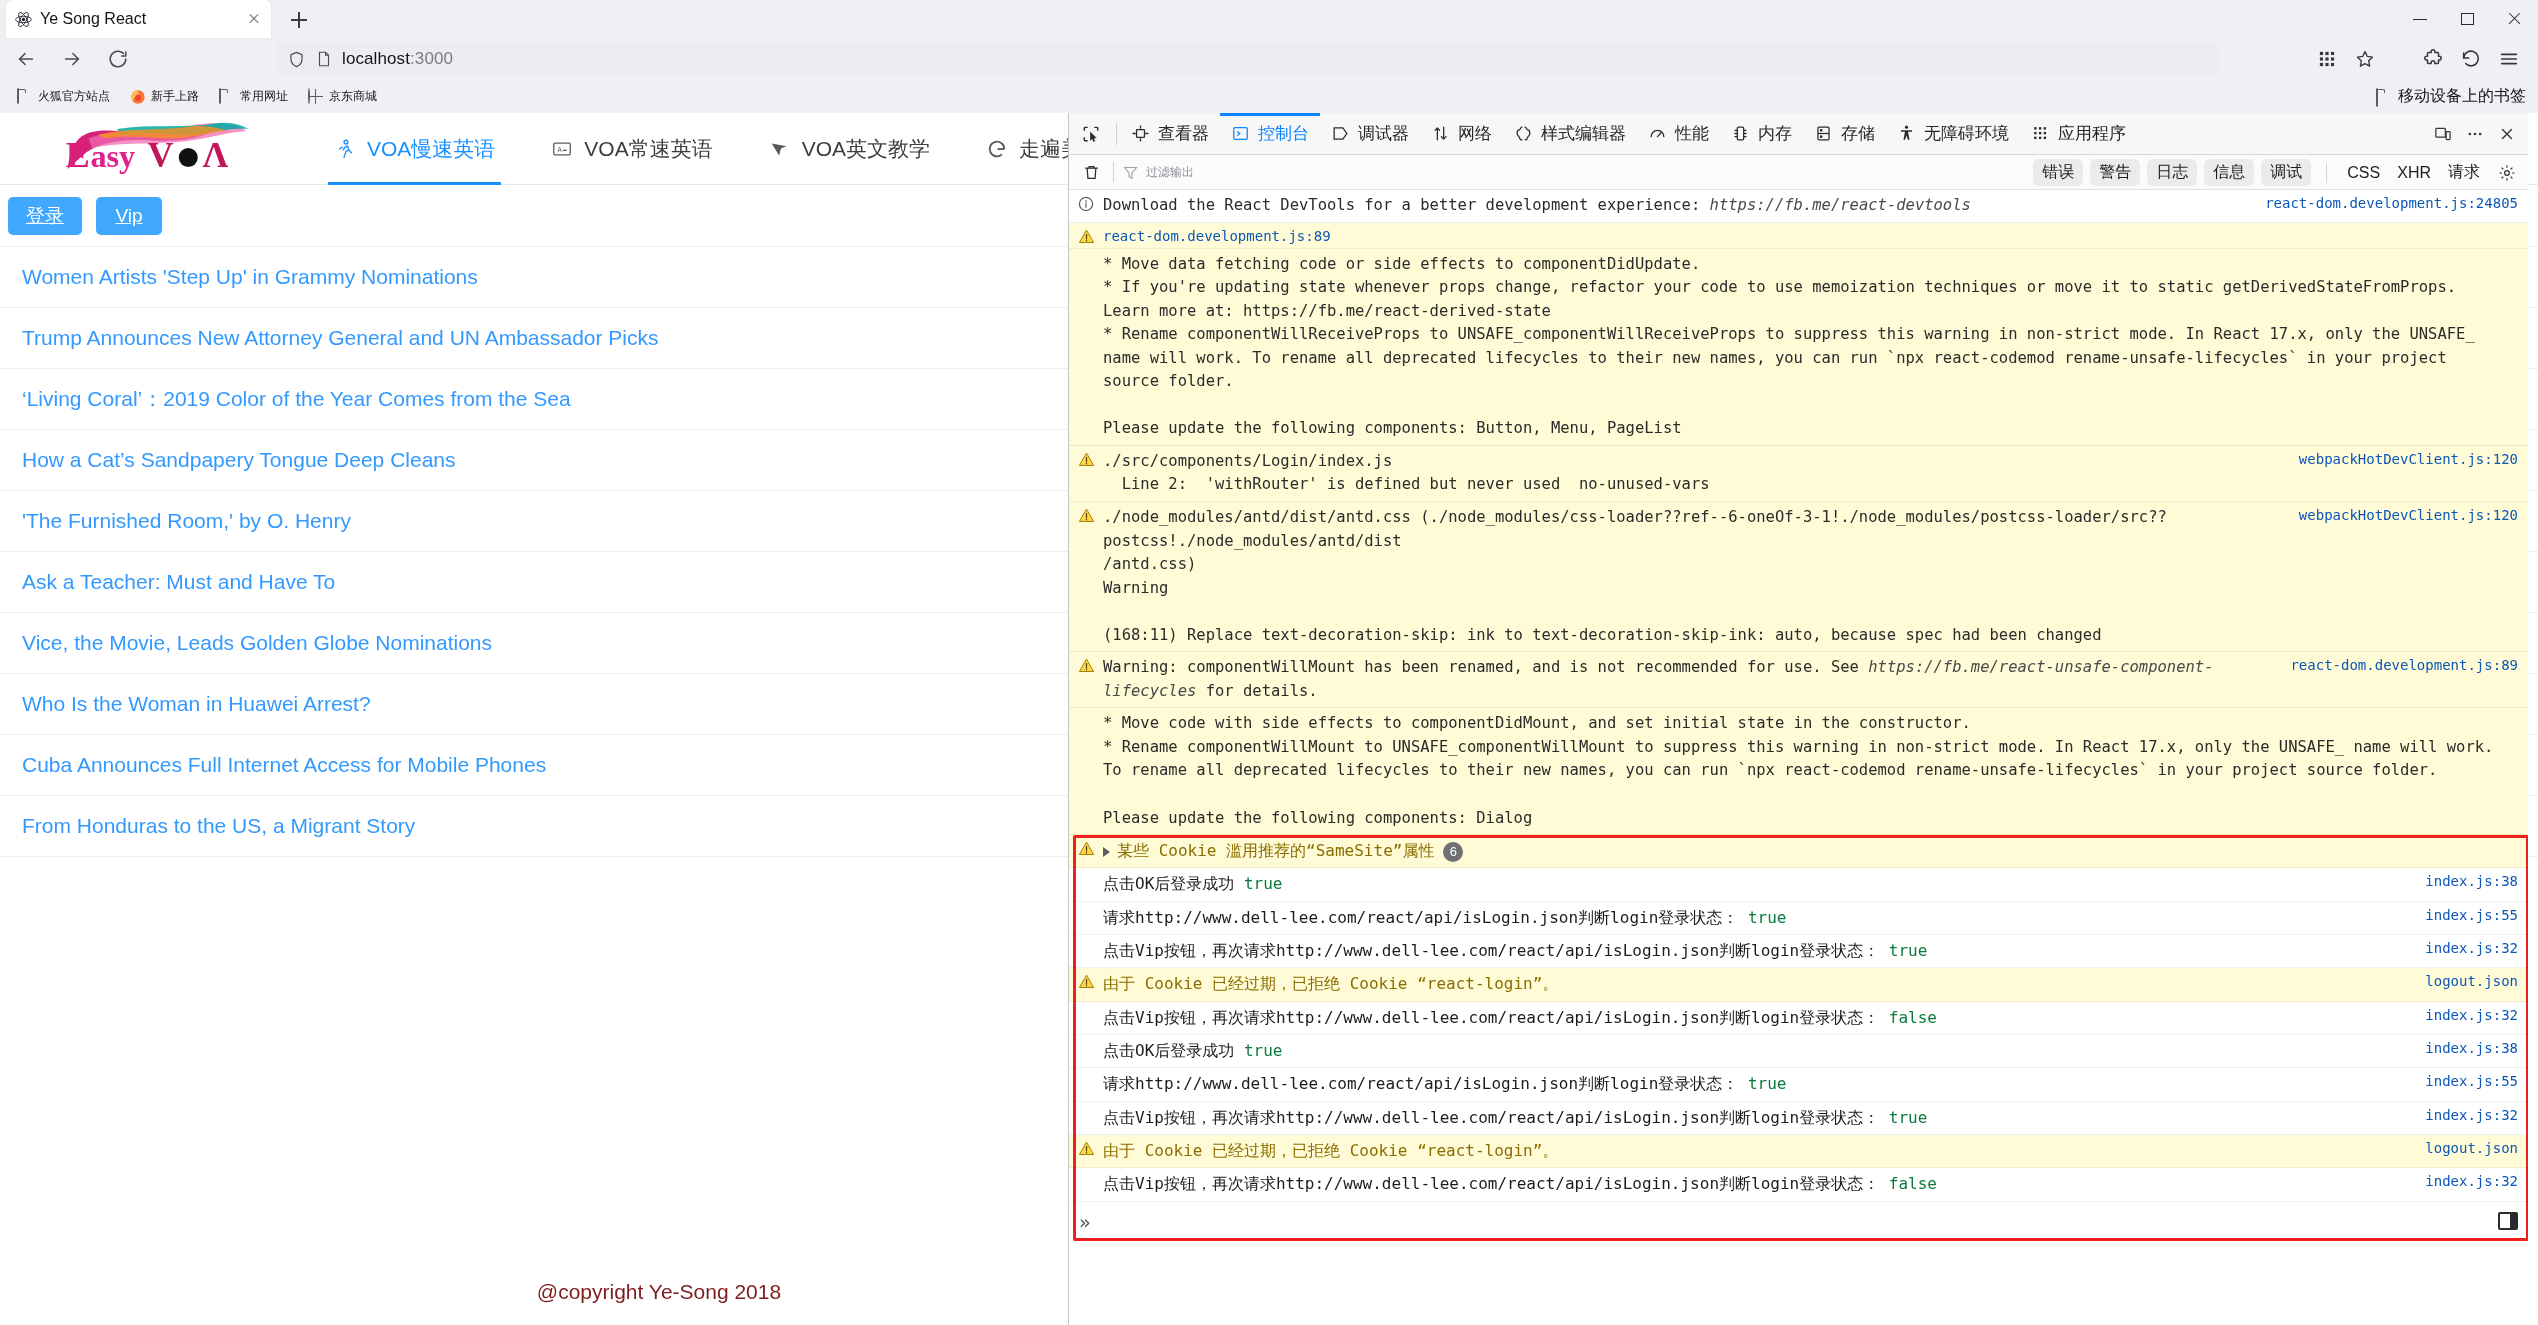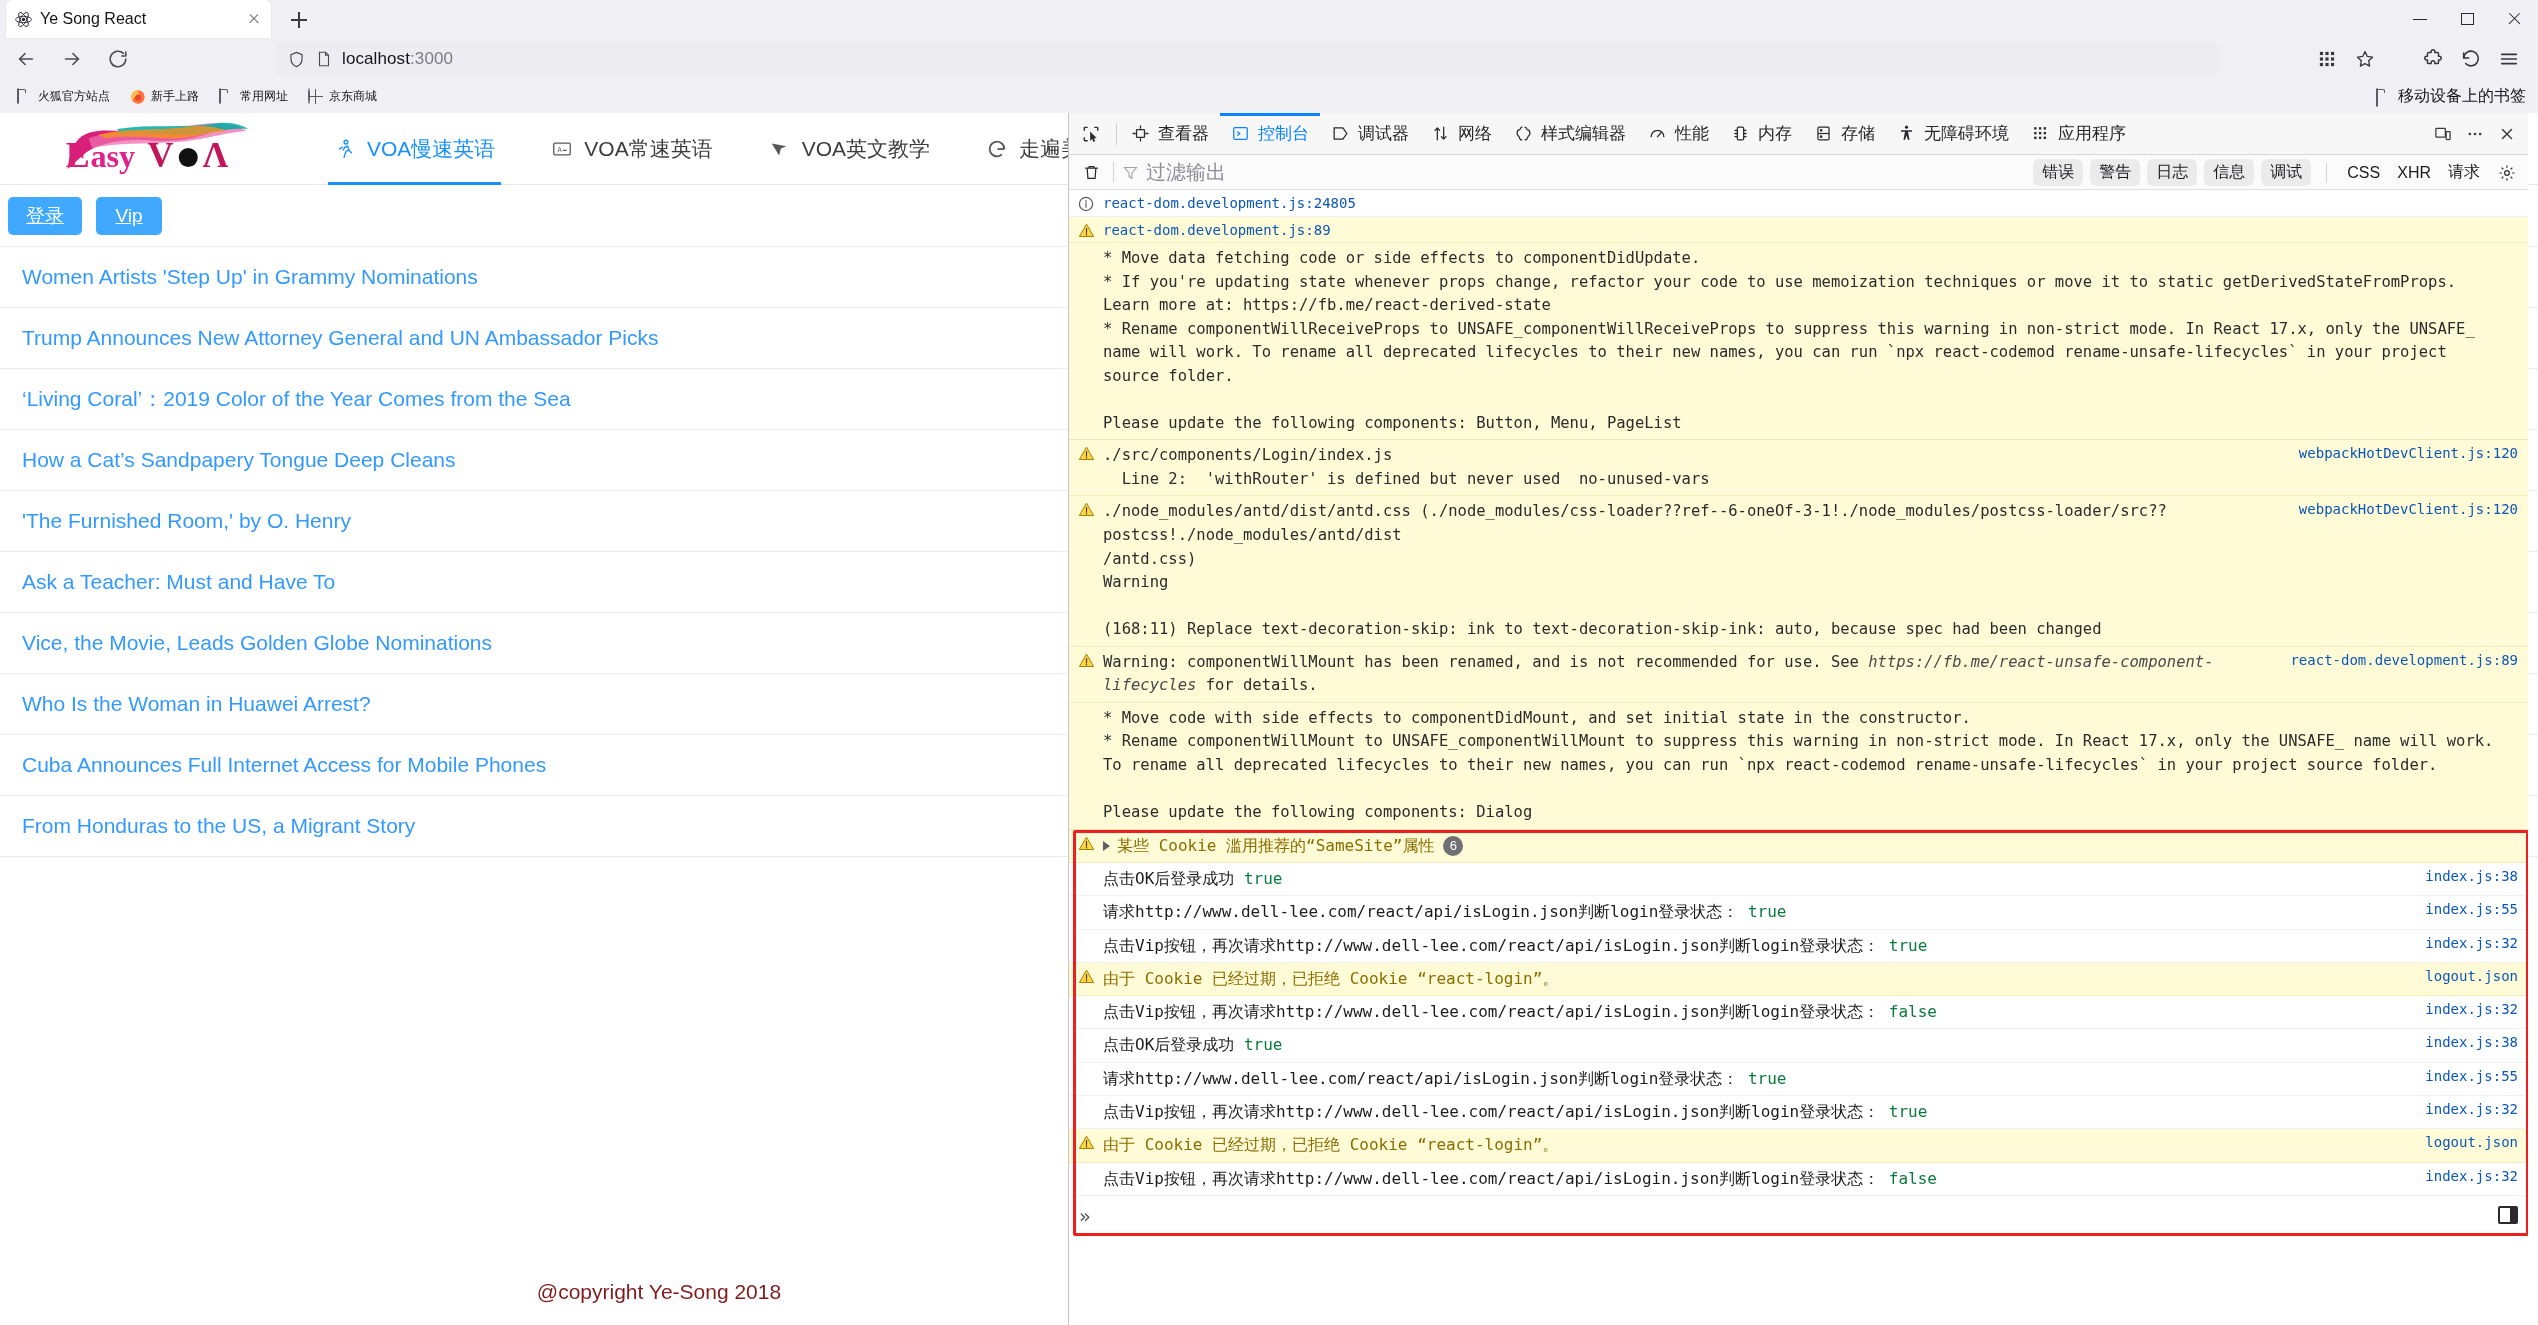--- a/index.html
+++ b/index.html
@@ -129,21 +129,21 @@
   .dt-ib { width:30px; height:30px; position:relative; color:#3a3a3e; }
   .dt-ib svg { position:absolute; left:50%; top:50%; transform:translate(-50%,-50%); }
 
   .dt-filterbar {
     height:35px; flex:0 0 35px; background:#fbfbfc; border-bottom:1px solid #e0e0e3;
     display:flex; align-items:center; position:relative; padding-left:8px;
   }
   .dt-trash { width:28px; height:28px; position:relative; }
   .dt-vsep { width:1px; height:20px; background:#d3d3d8; margin:0 8px; }
   .dt-filter-input {
-    display:flex; align-items:center; gap:7px; font-size:20px; color:#8d8d96; flex:1;
+    display:flex; align-items:center; gap:7px; font-size:12px; color:#8d8d96; flex:1;
   }
   .dt-filterbar-right { position:absolute; right:6px; top:0; height:35px; display:flex; align-items:center; gap:7px; }
   .dt-chip {
     background:#ebebec; border:none; border-radius:6px; padding:3px 9px;
     font-size:16px; color:#1c1c20; font-family:inherit;
   }
   .dt-plain { font-size:16px; color:#1c1c20; padding:3px 5px; }
 
   .dt-console { flex:1; overflow:hidden; position:relative; background:#fff; }
   .msg {
@@ -614,20 +614,21 @@
 
     <div class="dt-console">
 
       <div class="msg info">
         <div class="msg-gutter">
           <svg class="info-ic" viewBox="0 0 16 16" fill="none" stroke="#5b5b62" stroke-width="1.2">
               <circle cx="8" cy="8" r="6.6"></circle>
               <path d="M8 7.2v4M8 4.7v.9" stroke-linecap="round"></path>
             </svg>
         </div>
+        <div class="msg-body"><span>Download the React DevTools for a better development experience: </span><span class="it">https://fb.me/react-devtools</span></div>
         <div class="msg-src">react-dom.development.js:24805</div>
       </div>
 
       <div class="msg warn">
         <div class="msg-gutter">
           <svg class="warn-ic" viewBox="0 0 18 16">
               <path d="M9 1.2l7.6 13.2H1.4z" fill="#ffd54a" stroke="#9a7b00" stroke-width="1"></path>
               <path d="M9 5.6v4.4M9 11.7v1.1" stroke="#5a4600" stroke-width="1.3" stroke-linecap="round"></path>
             </svg>
         </div>

